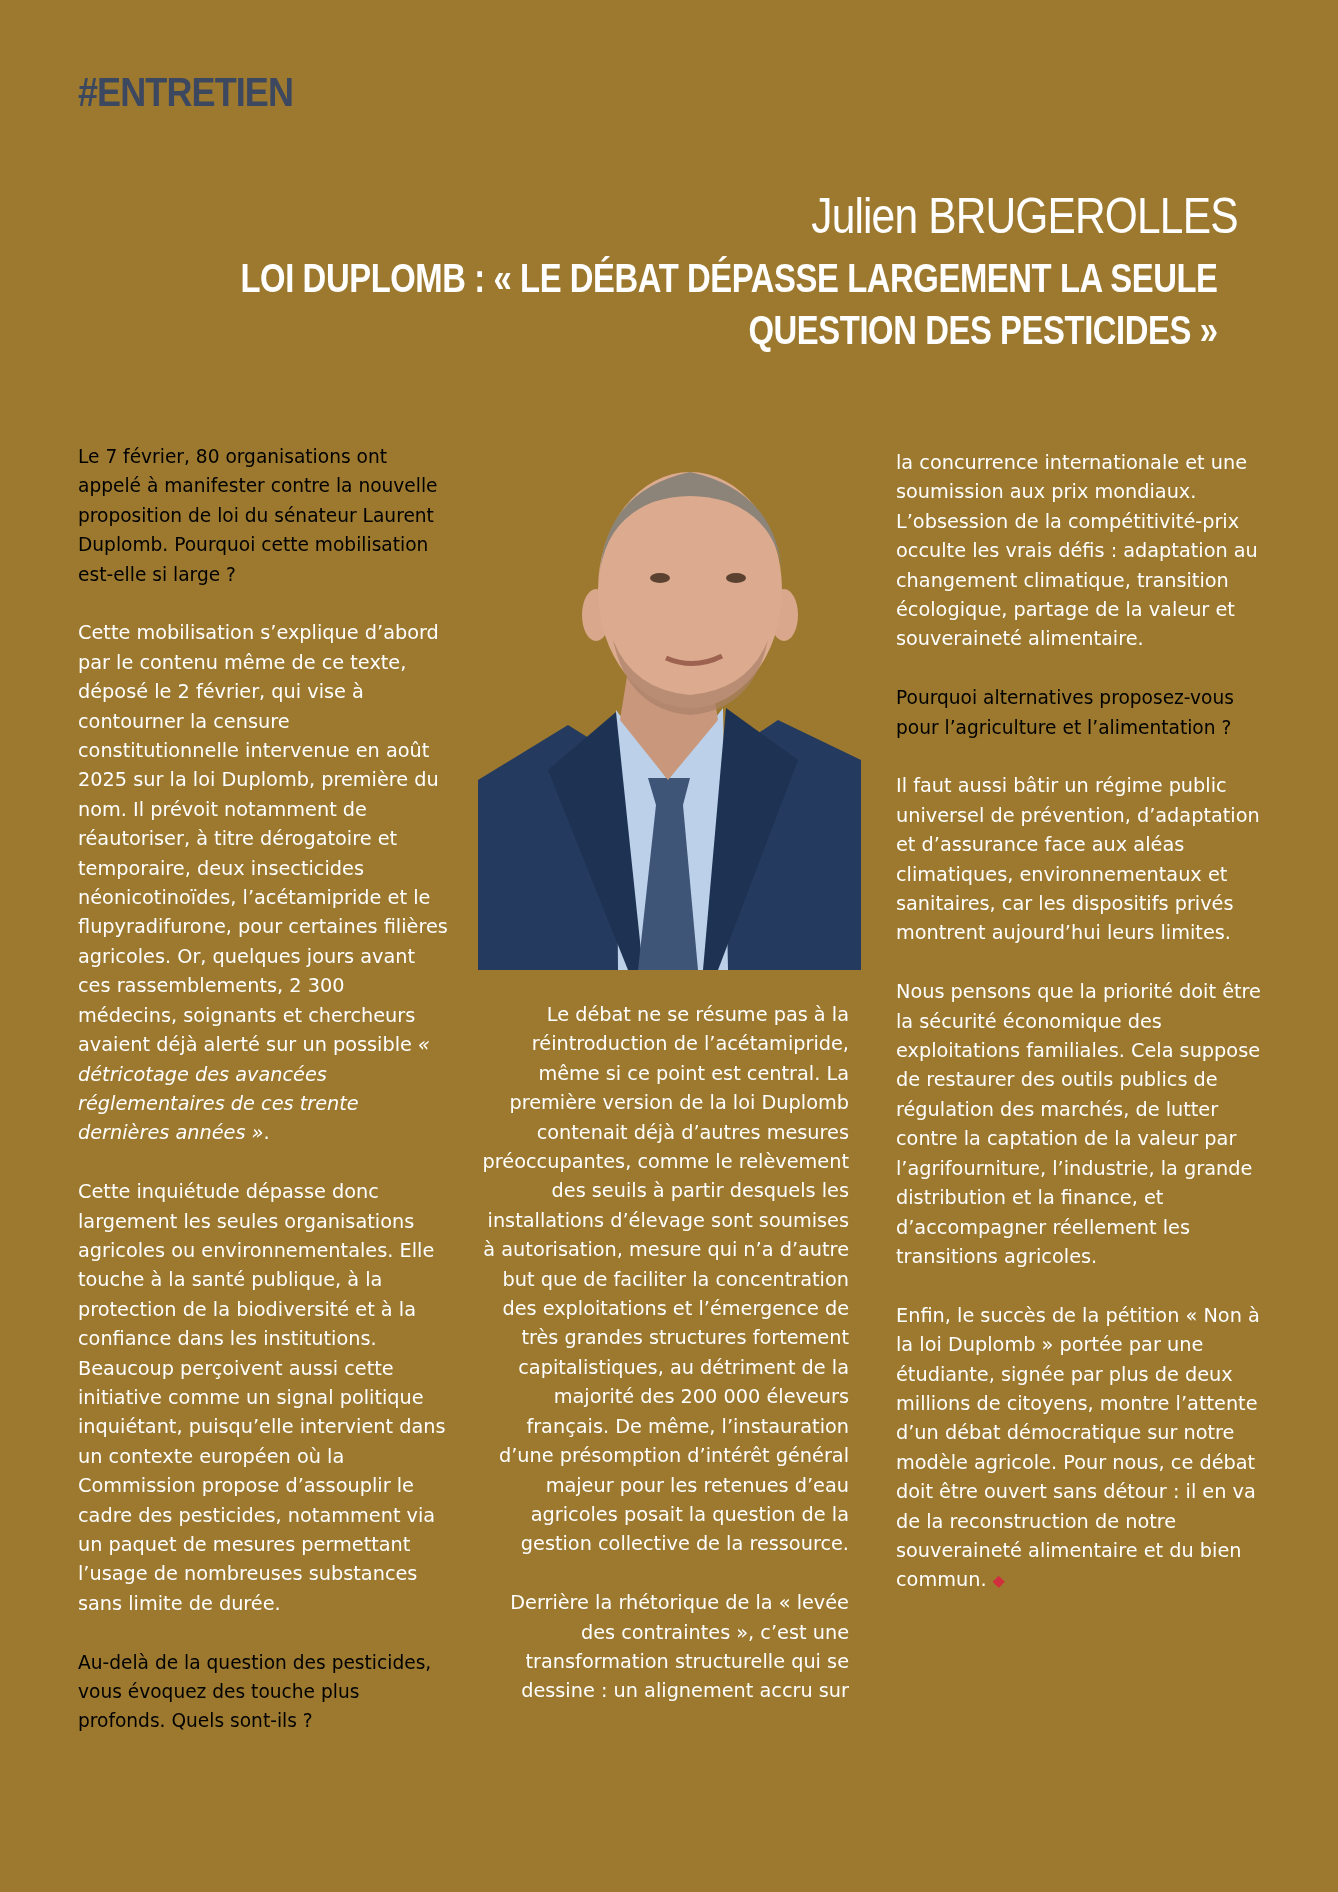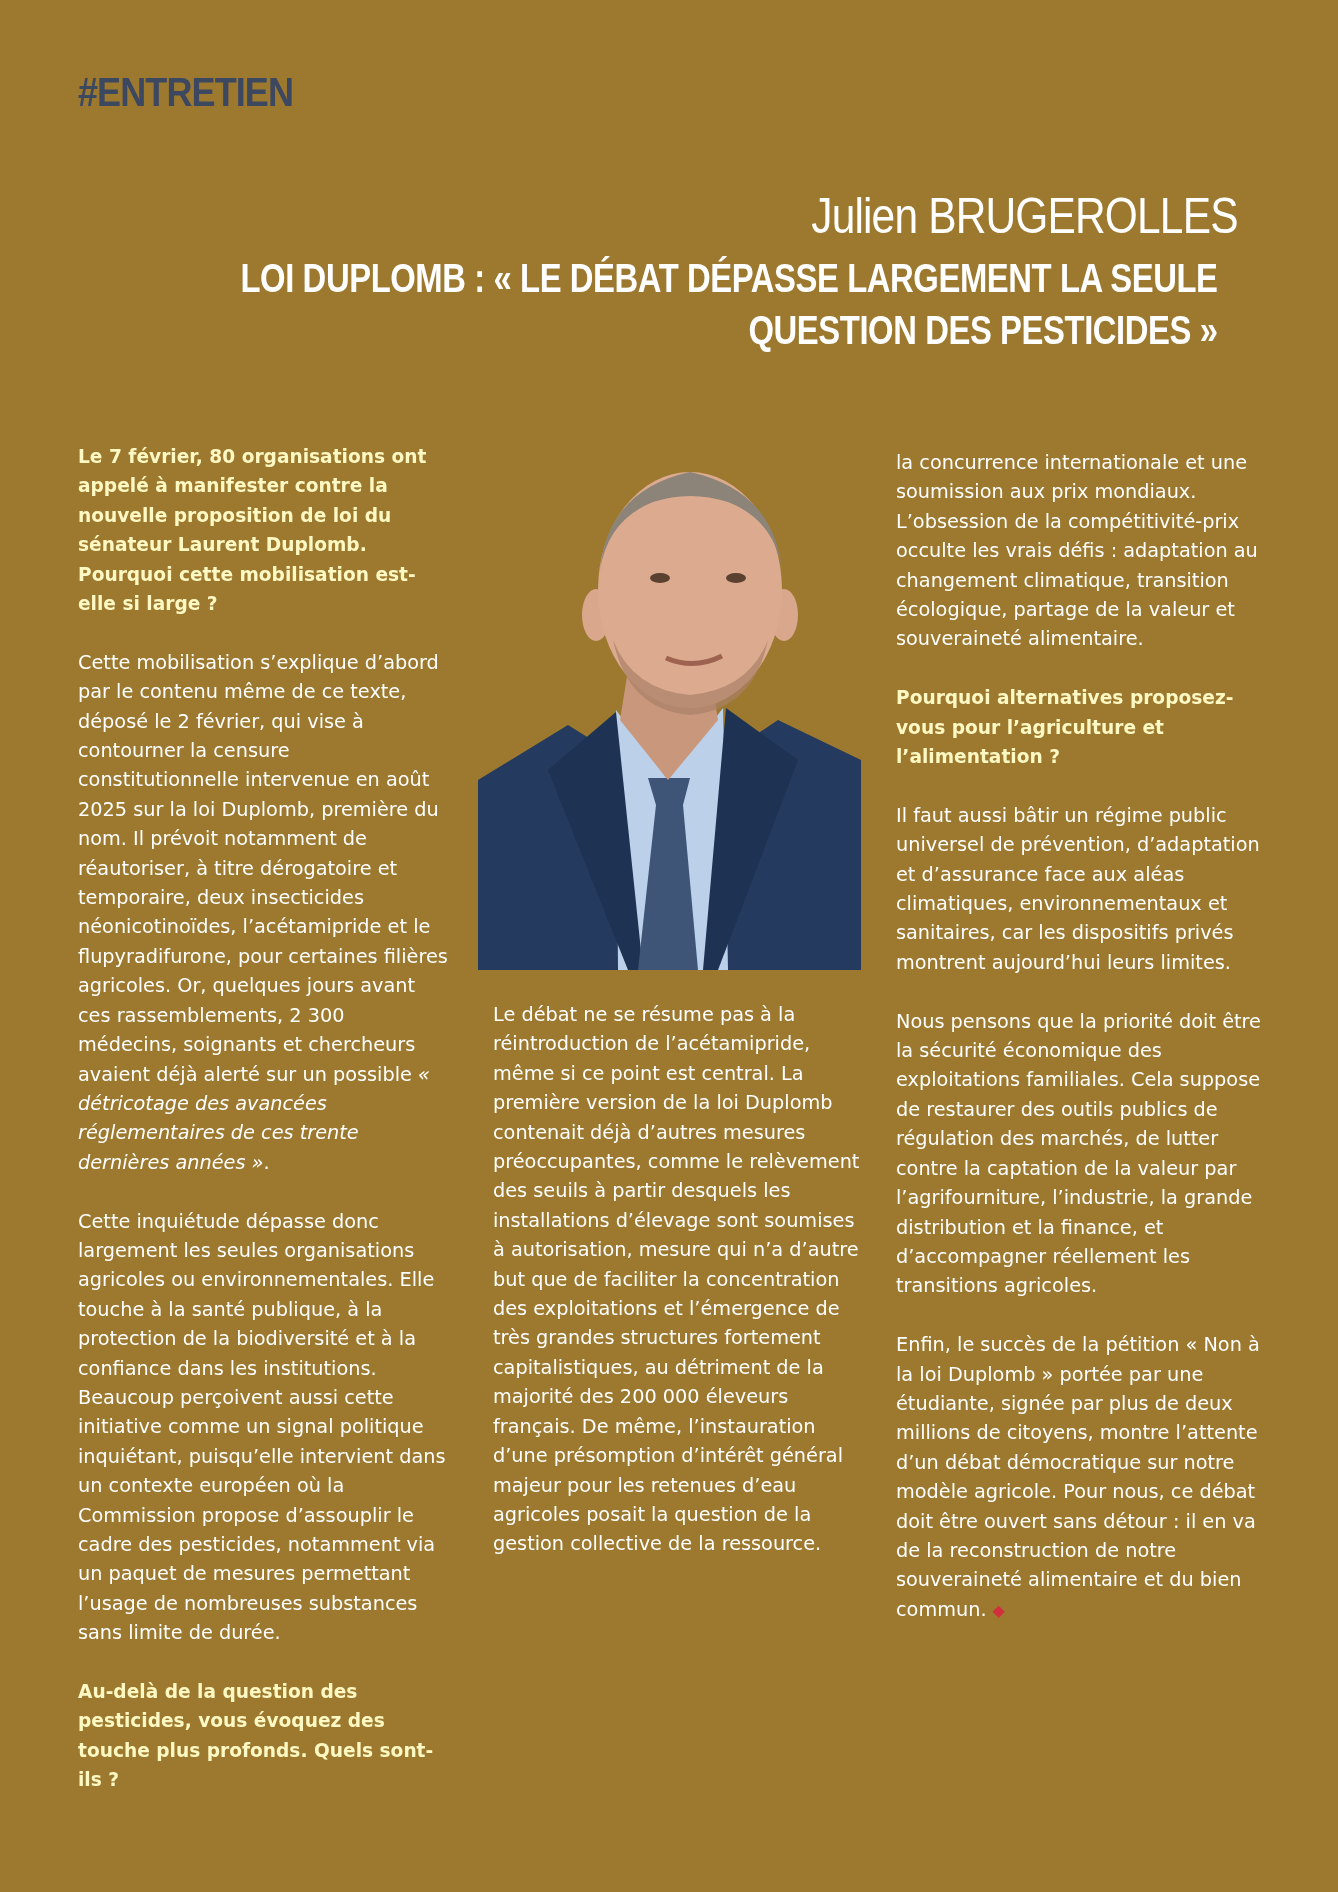--- a/index.html
+++ b/index.html
@@ -38,24 +38,24 @@
     transform:scaleX(0.82);
     letter-spacing:-0.5px;
   }
   .column {
     position:absolute; top:442px;
     font-family:"DejaVu Sans", sans-serif;
     font-size:19.3px; line-height:29.4px;
     color:#FFFFFF;
   }
   .col1 { left:78px; width:370px; }
-  .col2 { left:493px; width:370px; top:1000px; }
+  .col2 { left:479px; width:370px; top:1000px;text-align:right; }
   .col3 { left:896px; width:370px; top:448px; }
   .column p { margin:0 0 29.4px 0; }
-  .q { color:#fef9c3; font-weight:bold; font-size:18.6px; }
+  .q { color:#000000; font-weight:normal; font-size:18.6px; }
   .column em { font-style:italic; }
   .photo {
     position:absolute; left:478px; top:450px; width:383px; height:520px;
     background:#9C792F; overflow:hidden;
   }
   .photo svg { display:block; }
   .endmark { color:#D12E3E; font-size:16px; margin-left:6px; }
 </style>
 </head>
 <body>
@@ -102,20 +102,21 @@
 
     <ellipse cx="182" cy="128" rx="10" ry="5" fill="#5B4230"></ellipse>
     <ellipse cx="258" cy="128" rx="10" ry="5" fill="#5B4230"></ellipse>
 
     <path d="M188 208 Q216 220 244 206" stroke="#9E6350" stroke-width="5" fill="none"></path>
   </svg>
 </div>
 
 <div class="column col2">
   <p>Le débat ne se résume pas à la réintroduction de l’acétamipride, même si ce point est central. La première version de la loi Duplomb contenait déjà d’autres mesures préoccupantes, comme le relèvement des seuils à partir desquels les installations d’élevage sont soumises à autorisation, mesure qui n’a d’autre but que de faciliter la concentration des exploitations et l’émergence de très grandes structures fortement capitalistiques, au détriment de la majorité des 200 000 éleveurs français. De même, l’instauration d’une présomption d’intérêt général majeur pour les retenues d’eau agricoles posait la question de la gestion collective de la ressource.</p>
+  <p>Derrière la rhétorique de la « levée des contraintes », c’est une transformation structurelle qui se dessine : un alignement accru sur</p>
 </div>
 
 <div class="column col3">
   <p>la concurrence internationale et une soumission aux prix mondiaux. L’obsession de la compétitivité-prix occulte les vrais défis : adaptation au changement climatique, transition écologique, partage de la valeur et souveraineté alimentaire.</p>
   <p class="q">Pourquoi alternatives proposez-vous pour l’agriculture et l’alimentation ?</p>
   <p>Il faut aussi bâtir un régime public universel de prévention, d’adaptation et d’assurance face aux aléas climatiques, environnementaux et sanitaires, car les dispositifs privés montrent aujourd’hui leurs limites.</p>
   <p>Nous pensons que la priorité doit être la sécurité économique des exploitations familiales. Cela suppose de restaurer des outils publics de régulation des marchés, de lutter contre la captation de la valeur par l’agrifourniture, l’industrie, la grande distribution et la finance, et d’accompagner réellement les transitions agricoles.</p>
   <p><span>Enfin, le succès de la pétition « Non à la loi Duplomb » portée par une étudiante, signée par plus de deux millions de citoyens, montre l’attente d’un débat démocratique sur notre modèle agricole. Pour nous, ce débat doit être ouvert sans détour : il en va de la reconstruction de notre souveraineté alimentaire et du bien commun.</span><span class="endmark">◆</span></p>
 </div>
 

